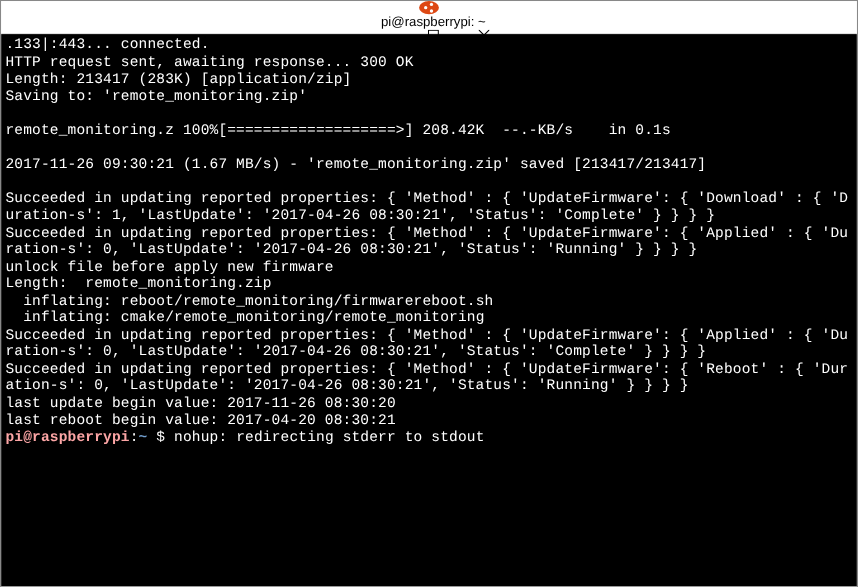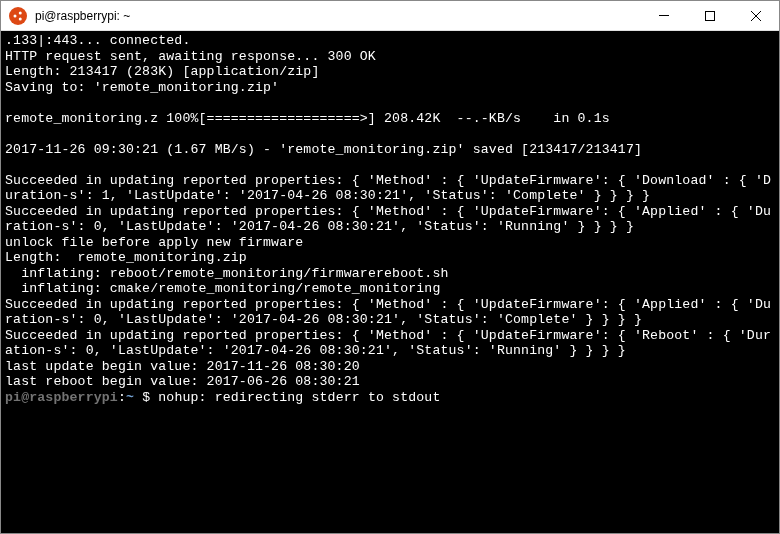--- a/index.html
+++ b/index.html
@@ -15,20 +15,21 @@
       overflow: hidden;
       border: 1px solid #888;
     }
     .titlebar {
       height: 30px;
       background: #ffffff;
       display: flex;
       align-items: center;
       padding: 0 0 0 8px;
       border-bottom: 1px solid #e0e0e0;
+      flex-direction: column;
     }
     .titlebar-icon {
       width: 18px;
       height: 18px;
       border-radius: 50%;
       background: #dd4814;
       display: flex;
       align-items: center;
       justify-content: center;
       margin-right: 8px;
@@ -64,21 +65,21 @@
       font-size: 13.2px;
       line-height: 15.5px;
       padding: 2px 4px;
       height: calc(100% - 30px);
       overflow: hidden;
       white-space: pre-wrap;
       word-break: break-all;
       letter-spacing: 0.15px;
     }
     .prompt-user {
-      color: #737373;
+      color: #fca5a5;
       font-weight: bold;
     }
     .prompt-path {
       color: #729fcf;
       font-weight: bold;
     }
     .prompt-sym {
       color: #ffffff;
     }
   </style>
@@ -124,15 +125,15 @@
 <span></span>
 <span>Succeeded in updating reported properties: { 'Method' : { 'UpdateFirmware': { 'Download' : { 'Duration-s': 1, 'LastUpdate': '2017-04-26 08:30:21', 'Status': 'Complete' } } } }</span>
 <span>Succeeded in updating reported properties: { 'Method' : { 'UpdateFirmware': { 'Applied' : { 'Duration-s': 0, 'LastUpdate': '2017-04-26 08:30:21', 'Status': 'Running' } } } }</span>
 <span>unlock file before apply new firmware</span>
 <span>Length:  remote_monitoring.zip</span>
 <span>  inflating: reboot/remote_monitoring/firmwarereboot.sh</span>
 <span>  inflating: cmake/remote_monitoring/remote_monitoring</span>
 <span>Succeeded in updating reported properties: { 'Method' : { 'UpdateFirmware': { 'Applied' : { 'Duration-s': 0, 'LastUpdate': '2017-04-26 08:30:21', 'Status': 'Complete' } } } }</span>
 <span>Succeeded in updating reported properties: { 'Method' : { 'UpdateFirmware': { 'Reboot' : { 'Duration-s': 0, 'LastUpdate': '2017-04-26 08:30:21', 'Status': 'Running' } } } }</span>
 <span>last update begin value: 2017-11-26 08:30:20</span>
-<span>last reboot begin value: 2017-06-26 08:30:21</span>
+<span>last reboot begin value: 2017-04-20 08:30:21</span>
 <span class="prompt-user">pi@raspberrypi</span><span class="prompt-sym">:</span><span class="prompt-path">~</span><span class="prompt-sym"> $ </span><span>nohup: redirecting stderr to stdout</span>
 </div>
 
 </body></html>

